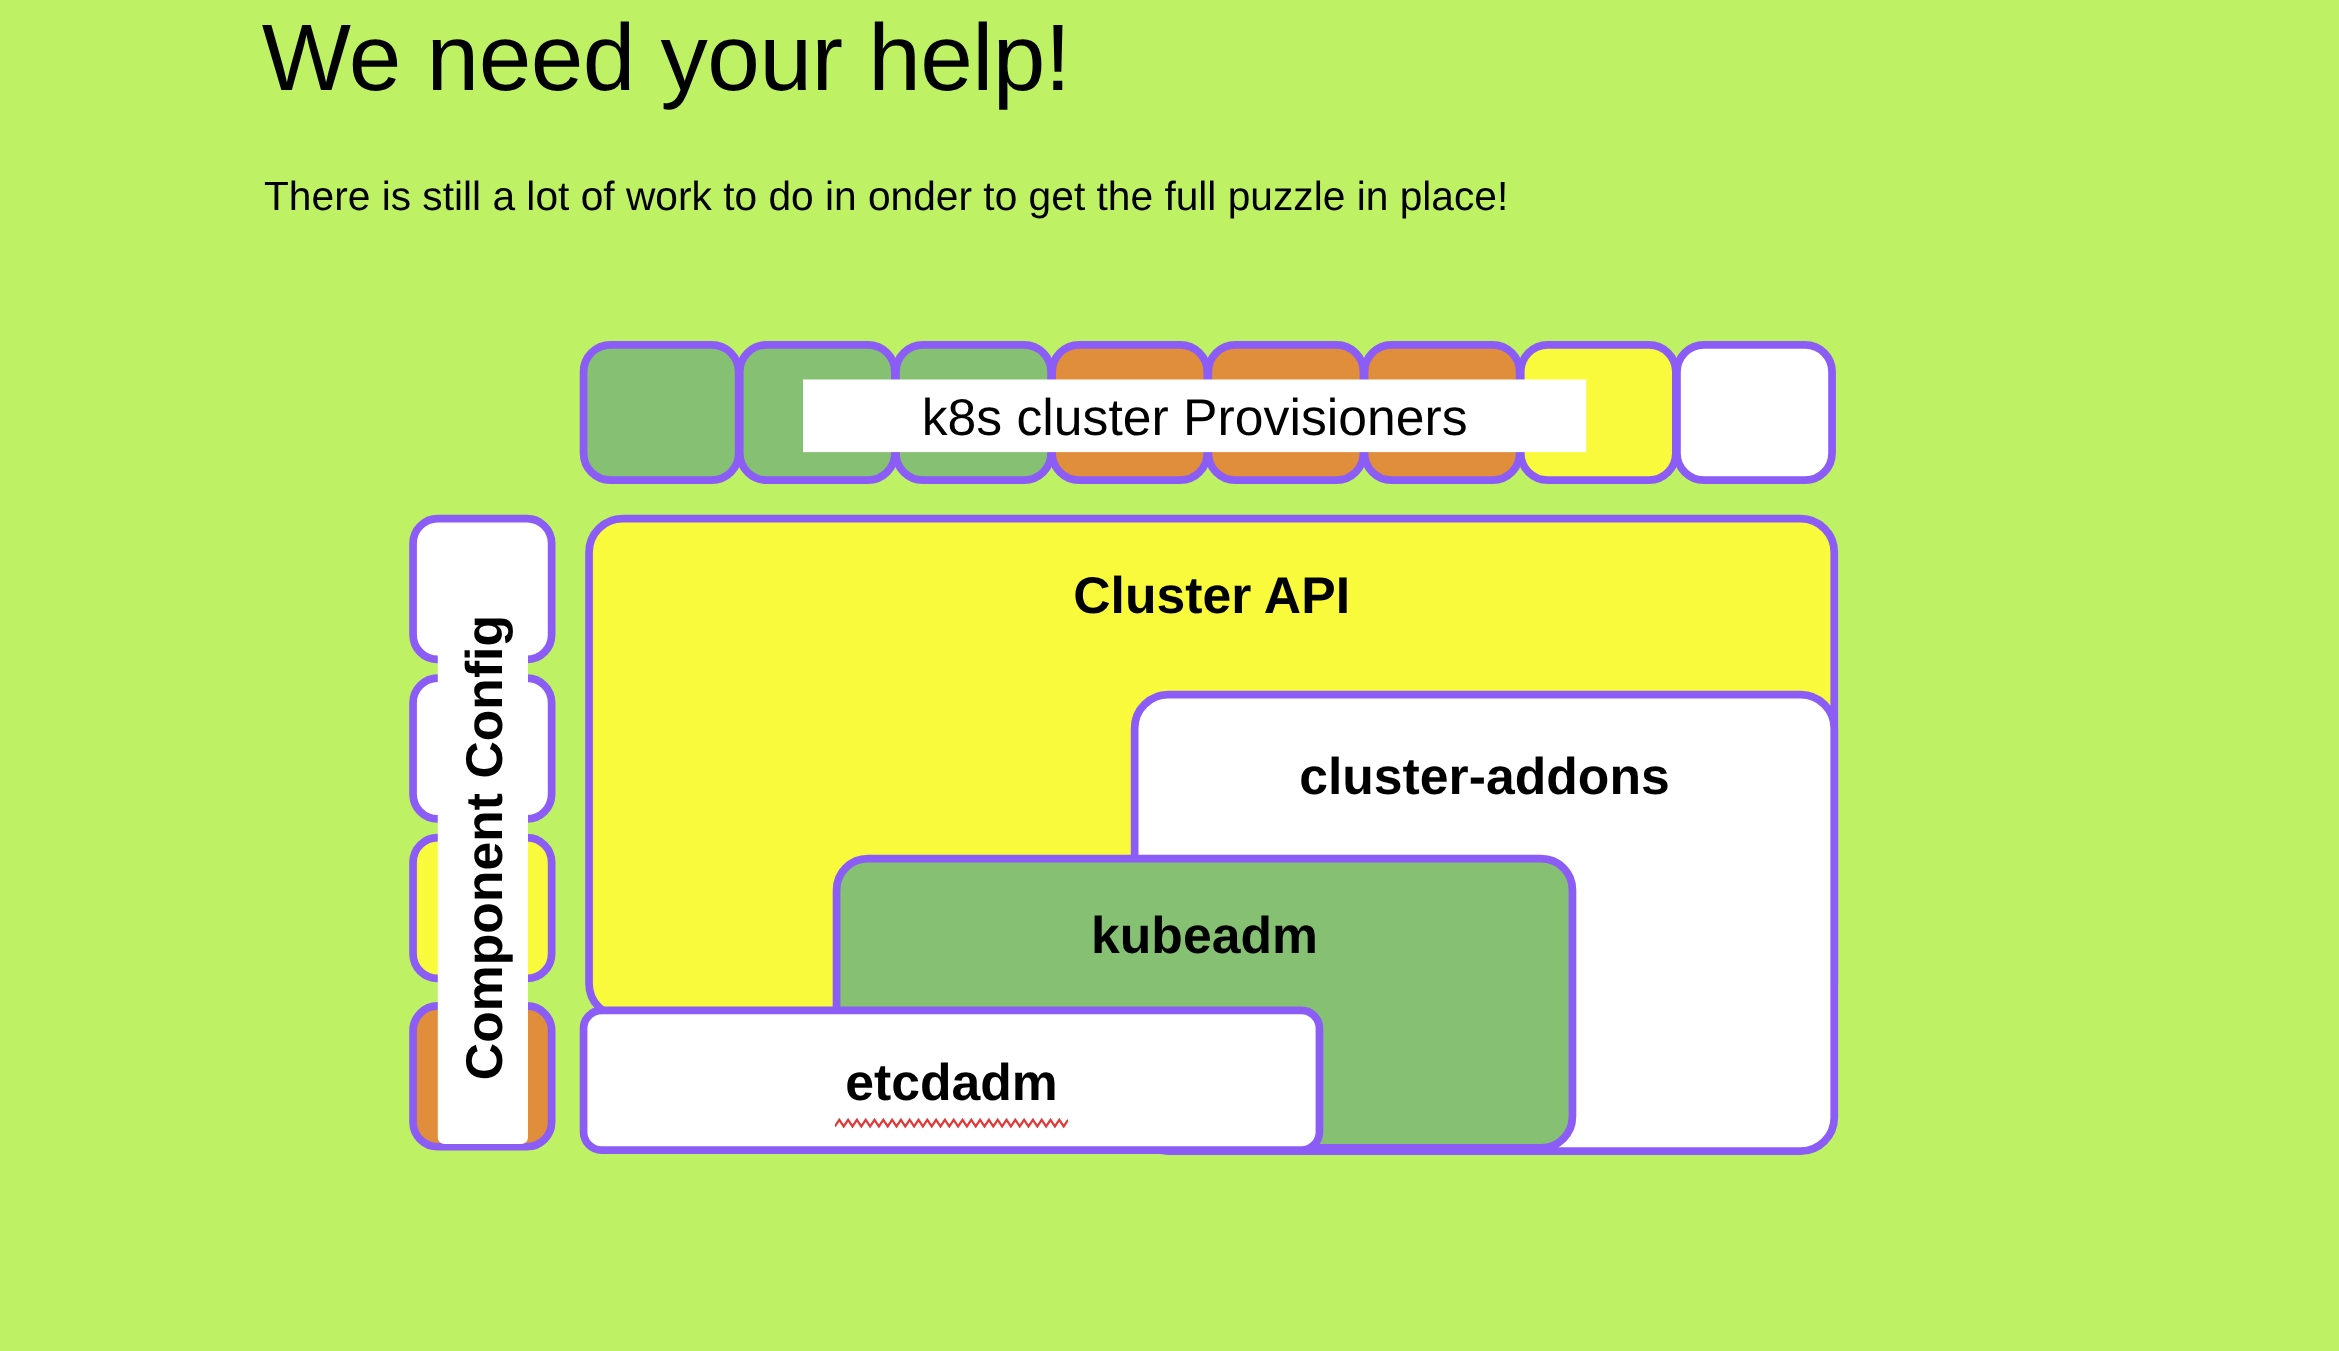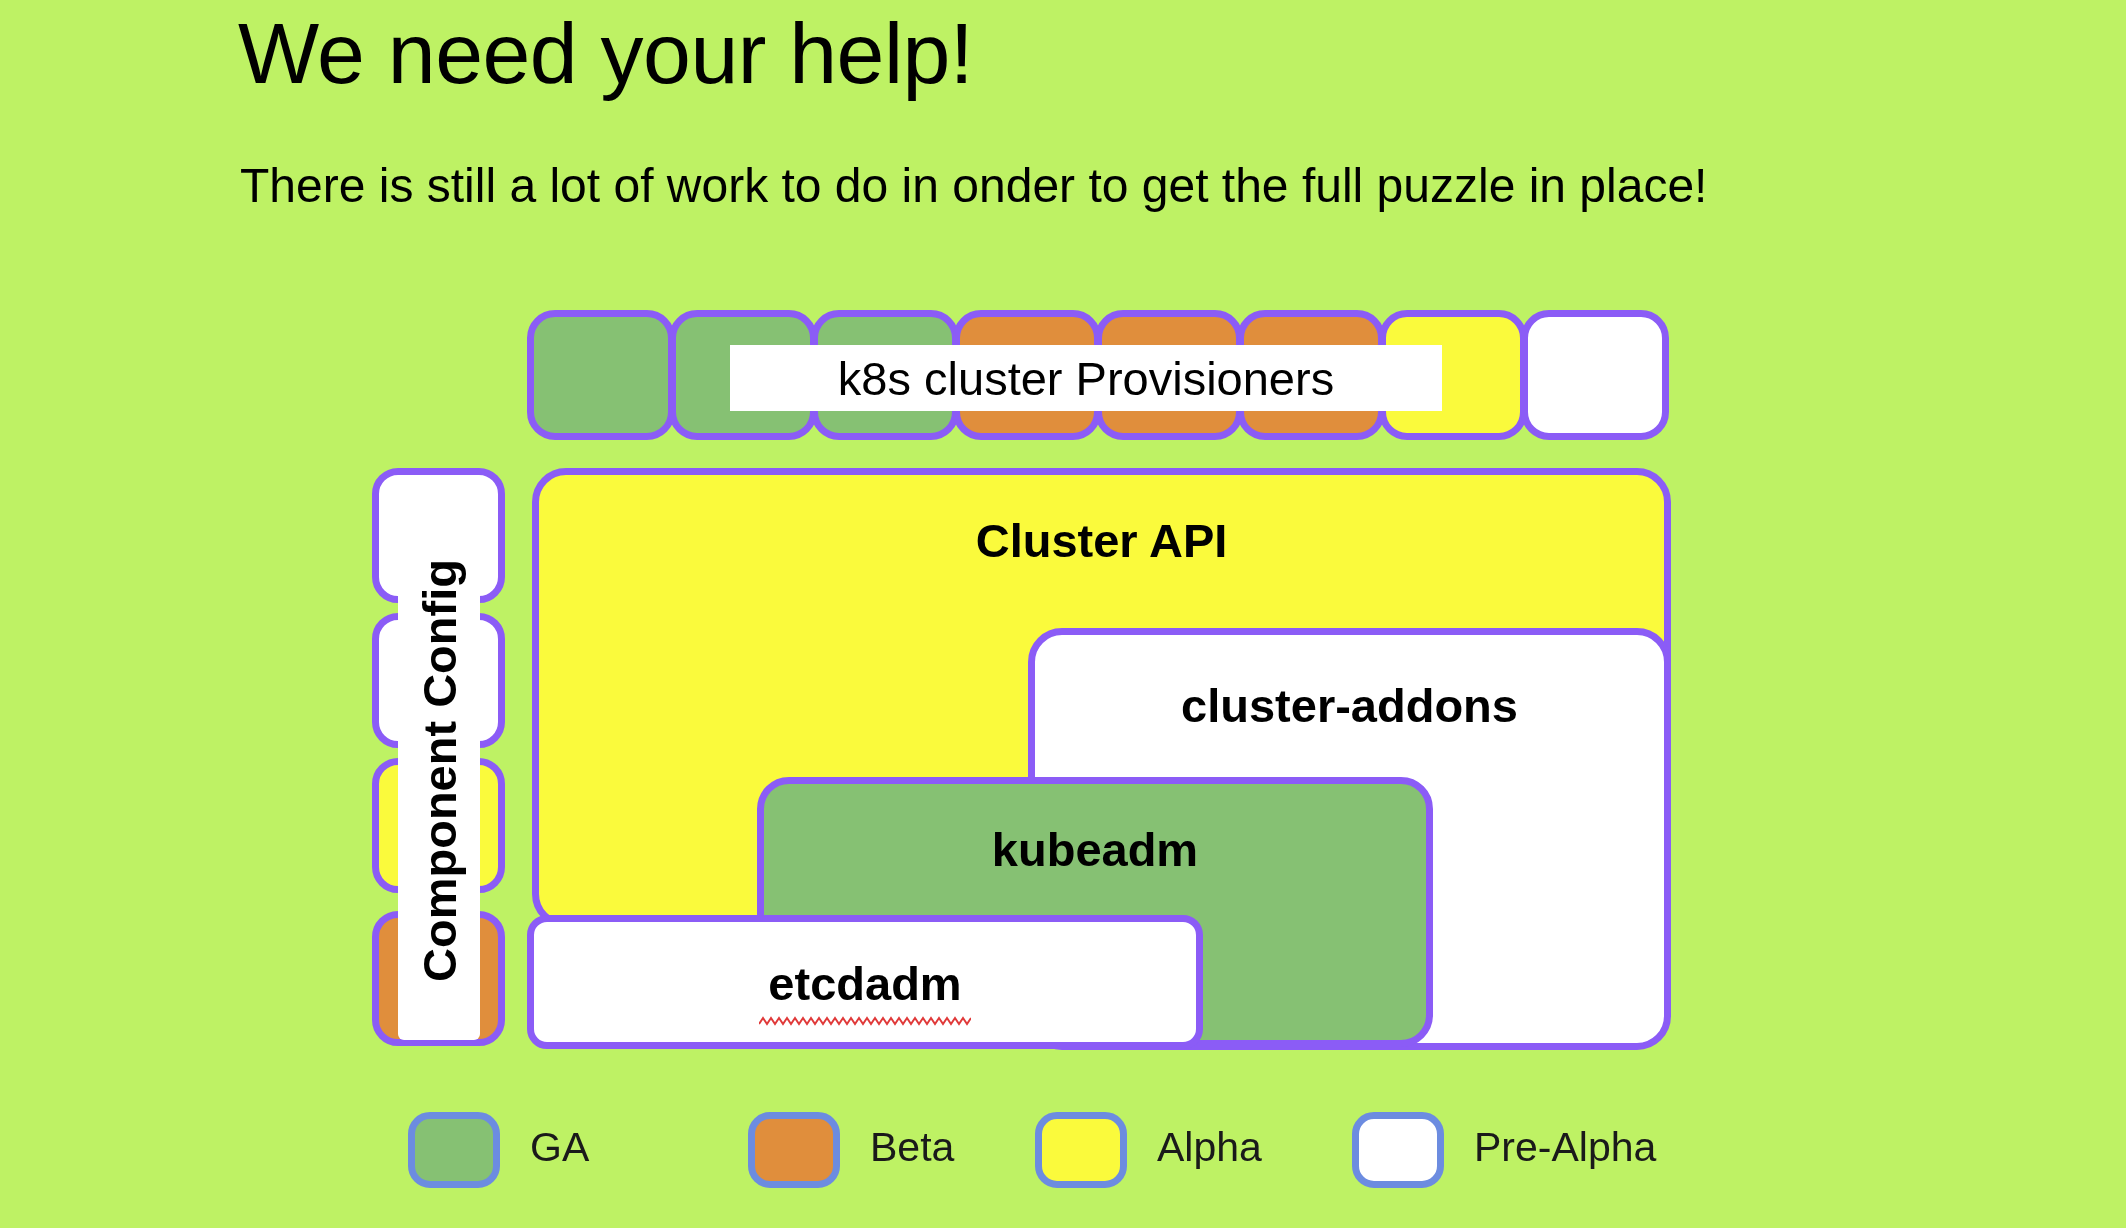--- a/index.html
+++ b/index.html
@@ -34,21 +34,21 @@
     font-weight: 400;
     line-height: 1.05;
     letter-spacing: -0.5px;
     white-space: nowrap;
     color: #000000;
   }
   .slide-subtitle {
     position: absolute;
     left: 240px;
     top: 158px;
-    font-size: 48px;
+    font-size: 37px;
     font-weight: 400;
     line-height: 1.15;
     white-space: nowrap;
     color: #000000;
   }
 
   
   .node {
     position: absolute;
     box-sizing: border-box;
@@ -246,32 +246,14 @@
     <div class="node-title">etcdadm</div>
     <svg class="squiggle" viewBox="0 0 212 10" preserveAspectRatio="none">
       <path d="M0,8 L4,2 L8,8 L12,2 L16,8 L20,2 L24,8 L28,2 L32,8 L36,2 L40,8 L44,2 L48,8 L52,2
                L56,8 L60,2 L64,8 L68,2 L72,8 L76,2 L80,8 L84,2 L88,8 L92,2 L96,8 L100,2
                L104,8 L108,2 L112,8 L116,2 L120,8 L124,2 L128,8 L132,2 L136,8 L140,2
                L144,8 L148,2 L152,8 L156,2 L160,8 L164,2 L168,8 L172,2 L176,8 L180,2
                L184,8 L188,2 L192,8 L196,2 L200,8 L204,2 L208,8 L212,2" fill="none" stroke="#E03A3A" stroke-width="2"></path>
     </svg>
   </div>
 
-  <div id="legend">
-    <div class="legend-item" style="left:408px; width:330px;">
-      <div class="legend-swatch fill-ga"></div>
-      <div class="legend-text">GA</div>
-    </div>
-    <div class="legend-item" style="left:748px; width:330px;">
-      <div class="legend-swatch fill-beta"></div>
-      <div class="legend-text">Beta</div>
-    </div>
-    <div class="legend-item" style="left:1035px; width:330px;">
-      <div class="legend-swatch fill-alpha"></div>
-      <div class="legend-text">Alpha</div>
-    </div>
-    <div class="legend-item" style="left:1352px; width:400px;">
-      <div class="legend-swatch fill-prealpha"></div>
-      <div class="legend-text">Pre-Alpha</div>
-    </div>
-  </div>
 
 </div>
 
 </body></html>

